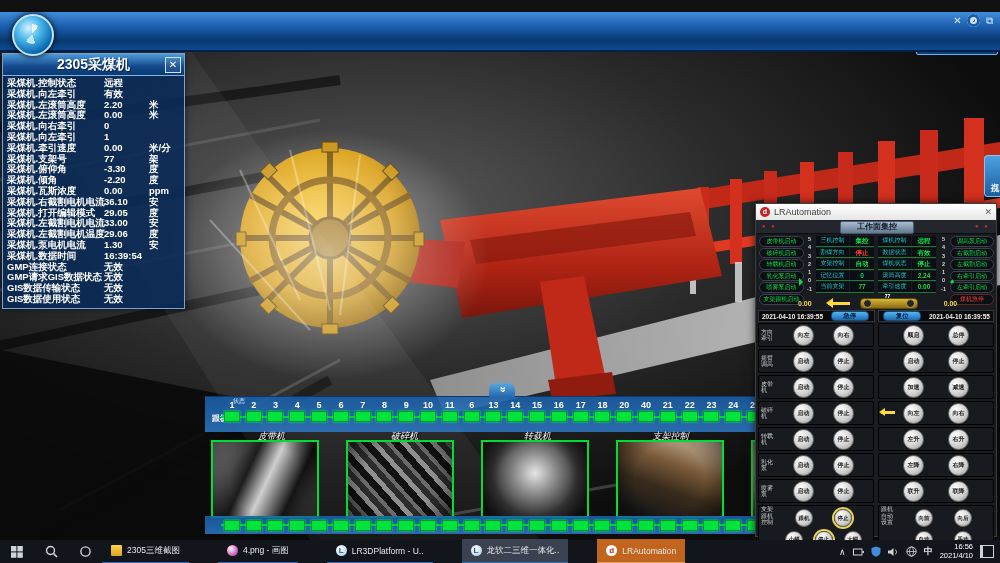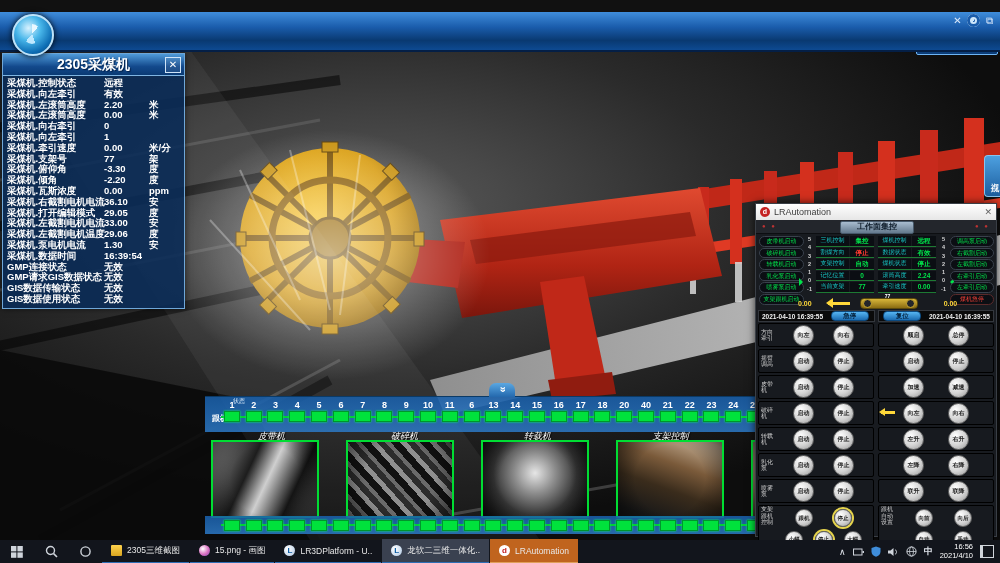--- a/index.html
+++ b/index.html
@@ -859,28 +859,28 @@
       <svg width="13" height="13" viewBox="0 0 13 13">
         <circle cx="5.5" cy="5.5" r="4" fill="none" stroke="#cfd4db" stroke-width="1.4"></circle>
         <line x1="8.6" y1="8.6" x2="12" y2="12" stroke="#cfd4db" stroke-width="1.6"></line>
       </svg>
     </div>
     <div class="tb-ico">
       <svg width="13" height="13" viewBox="0 0 13 13">
         <circle cx="6.5" cy="6.5" r="4.6" fill="none" stroke="#cfd4db" stroke-width="1.4"></circle>
       </svg>
     </div>
-    <div id="tasks" style="display:flex;">
+    <div id="tasks" style="display:flex;gap:28px;">
         <div class="task">
           <div class="ticon folder"></div>
           <span>2305三维截图</span>
         </div>
         <div class="task">
           <div class="ticon paint"></div>
-          <span>15.png - 画图</span>
+          <span>4.png - 画图</span>
         </div>
         <div class="task">
           <div class="ticon lr">L</div>
           <span>LR3DPlatform - U..</span>
         </div>
         <div class="task active">
           <div class="ticon lr">L</div>
           <span>龙软二三维一体化..</span>
         </div>
         <div class="task orange">

